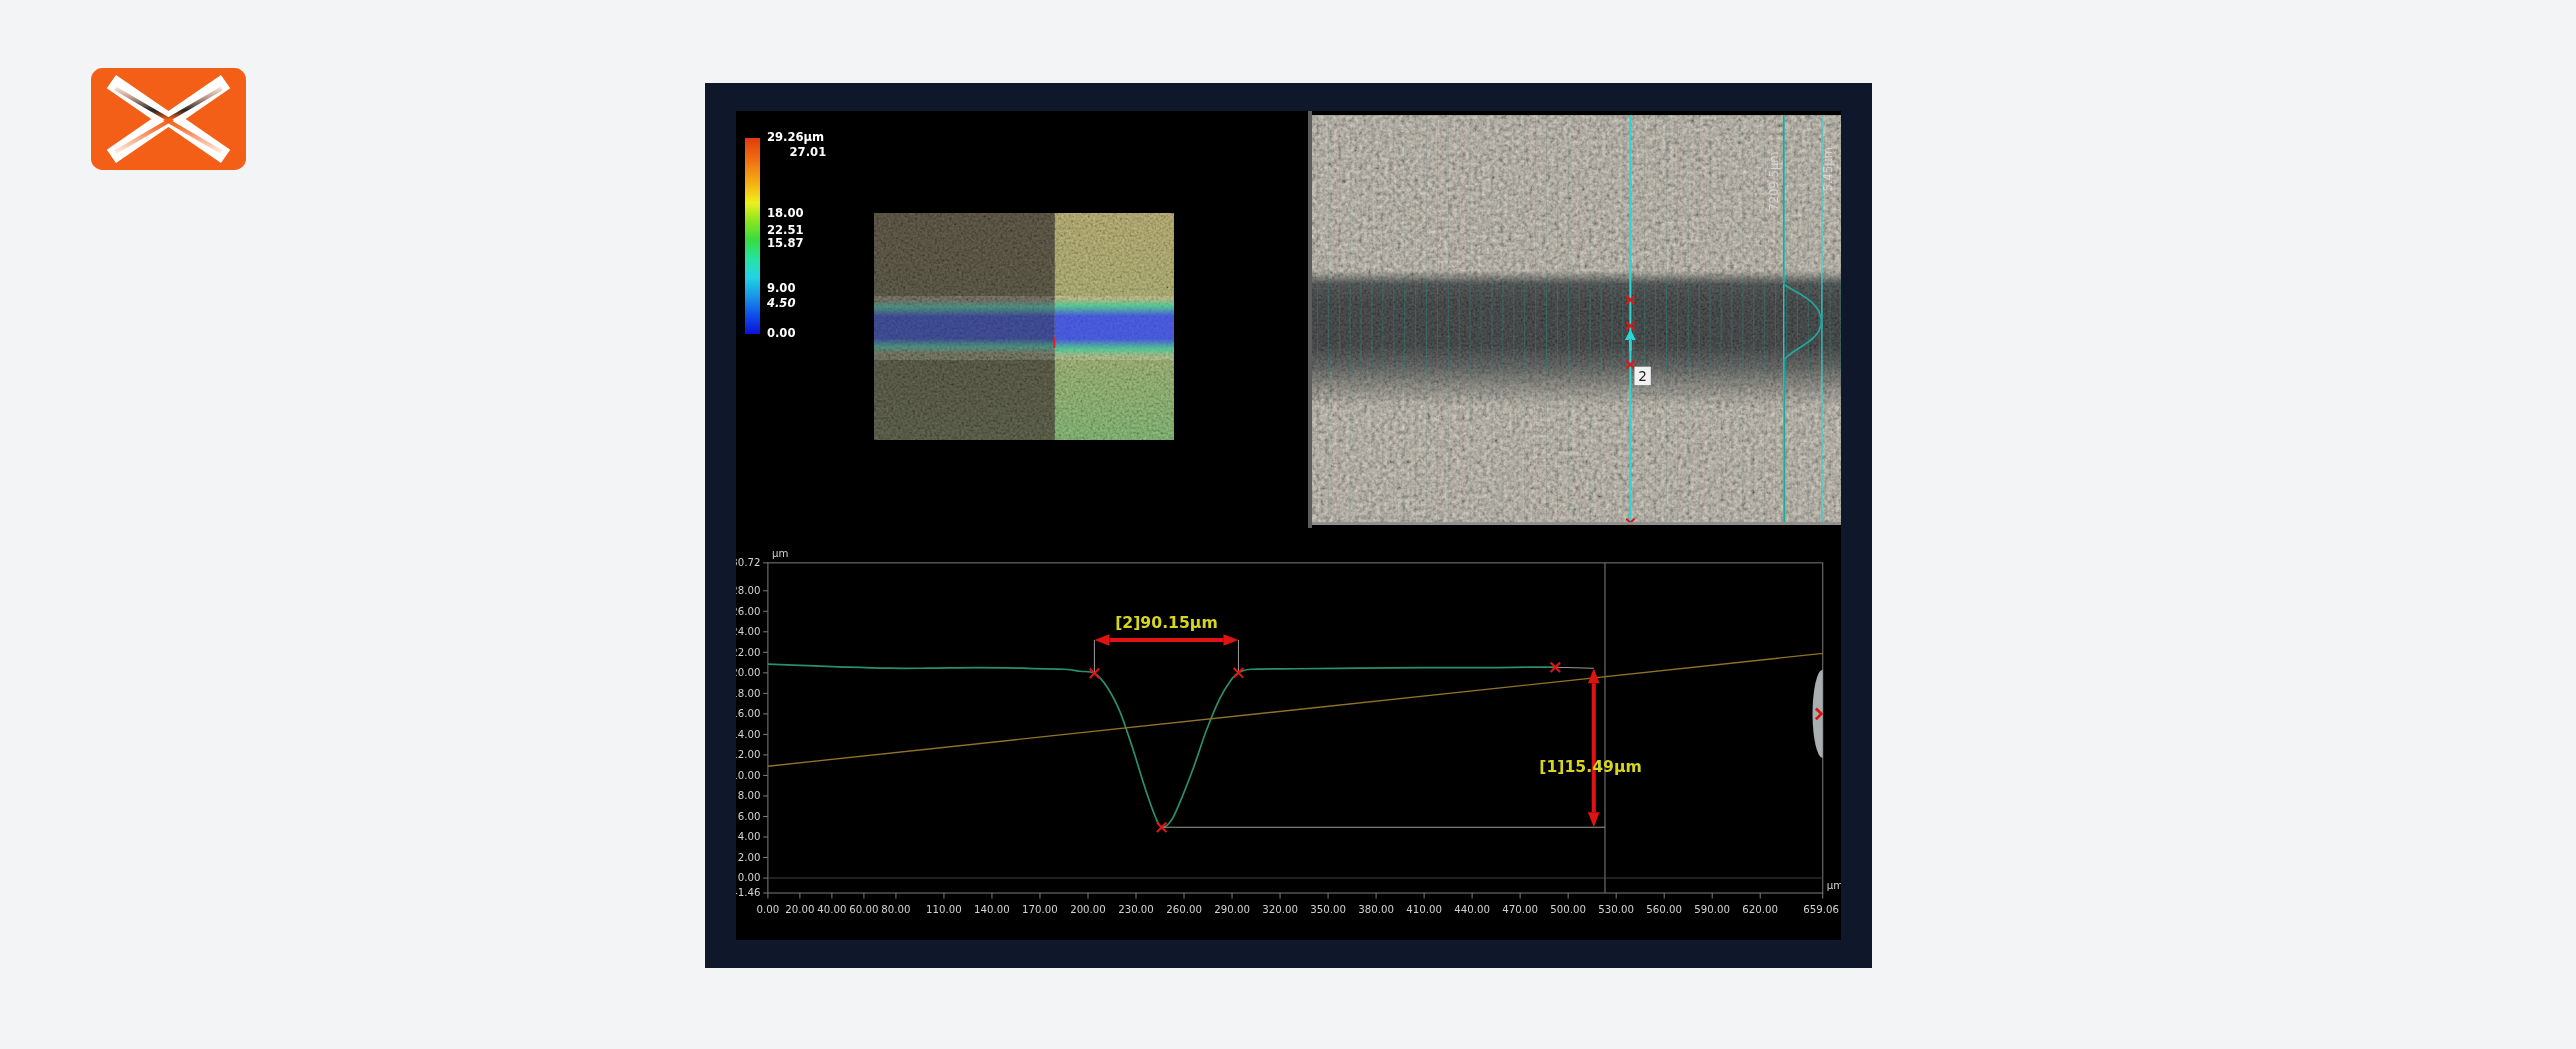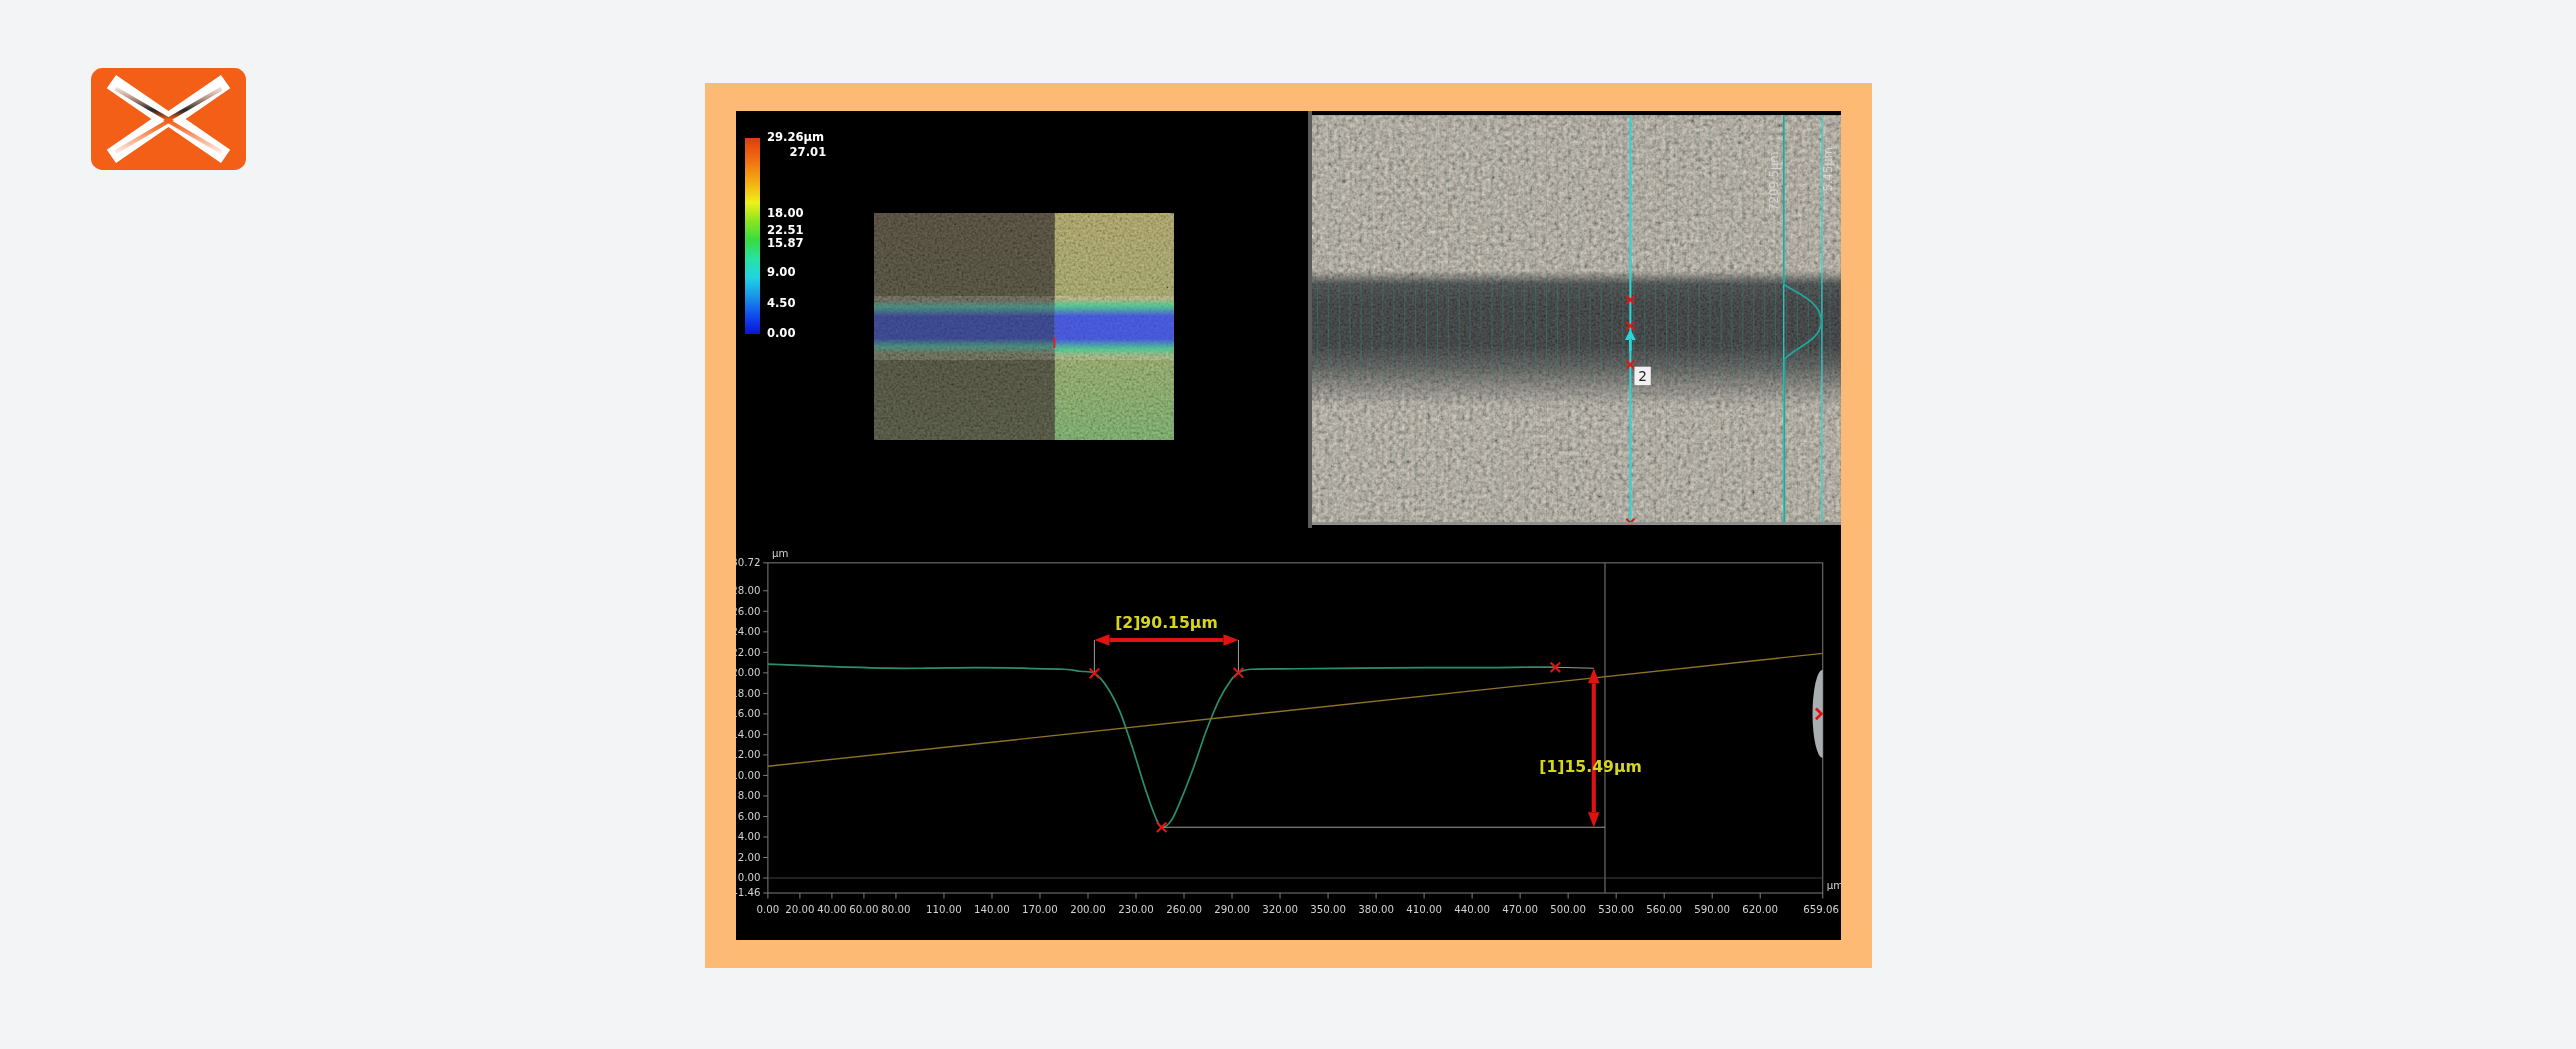--- a/index.html
+++ b/index.html
@@ -1,19 +1,19 @@
 <!DOCTYPE html>
 <html style="font-size:11px"><head>
 <meta charset="utf-8">
 <style>
   html,body{margin:0;padding:0;background:#f2f4f6;}
   .stage{position:relative;width:2576px;height:1049px;background:#f2f4f6;overflow:hidden;
          font-family:"DejaVu Sans",sans-serif;}
   .logo{position:absolute;left:91px;top:68px;width:155px;height:102px;}
-  .panel{position:absolute;left:705px;top:83px;width:1167px;height:885px;background:#fdba74;}
+  .panel{position:absolute;left:705px;top:83px;width:1167px;height:885px;background:#0f172a;}
   .content{position:absolute;left:31px;top:28px;width:1105px;height:829px;background:#000;}
   .view3d{position:absolute;left:0;top:0;width:572px;height:417px;background:#000;}
   .colorbar{position:absolute;left:8.9px;top:26.6px;width:109px;height:196px;}
   .cb-bar{position:absolute;left:0;top:0;width:15px;height:196px;
       background:linear-gradient(to bottom,#e23b0e 0%,#f07312 12%,#f4b513 24%,#eef01c 33%,
       #8ee520 42%,#38dc3e 52%,#27e2a6 62%,#21d4e2 71%,#1894e8 81%,#0f49ec 91%,#0b12d8 100%);}
   .cb-label{position:absolute;left:22px;width:82px;font-size:11.6px;font-weight:bold;color:#fff;
       line-height:13.6px;white-space:nowrap;}
   .hm-wrap{position:absolute;left:138px;top:102px;width:300px;height:227px;}
   .divider{position:absolute;left:572px;top:0;width:4.1px;height:417px;background:#5c5c5c;cursor:col-resize;}
@@ -51,22 +51,22 @@
 
       <div class="view3d">
         <div class="colorbar">
           <div class="cb-bar"></div>
           <div id="cbTicks">
               <div class="cb-label" style="top: -6.8px;">29.26µm</div>
               <div class="cb-label" style="top: 8.3px; text-align: center;">27.01</div>
               <div class="cb-label" style="top: 38px; margin-top: 48px;">22.51</div>
               <div class="cb-label" style="top: 69px;">18.00</div>
               <div class="cb-label" style="top: 99px;">15.87</div>
-              <div class="cb-label" style="top: 128px;">9.00</div>
-              <div class="cb-label" style="top: 159px;">4.50</div>
+              <div class="cb-label" style="top: 144px;">9.00</div>
+              <div class="cb-label" style="top: 159px; font-style: italic;">4.50</div>
               <div class="cb-label" style="top: 189px;">0.00</div>
             </div>
         </div>
         <div class="hm-wrap">
           <svg width="300" height="227" viewBox="0 0 440 333">
             <defs>
               <filter id="grainB" x="-5%" y="-5%" width="110%" height="110%">
                 <feTurbulence type="fractalNoise" baseFrequency="0.28" numOctaves="2" seed="4"></feTurbulence>
                 <feColorMatrix type="saturate" values="0"></feColorMatrix>
                 <feComponentTransfer>

